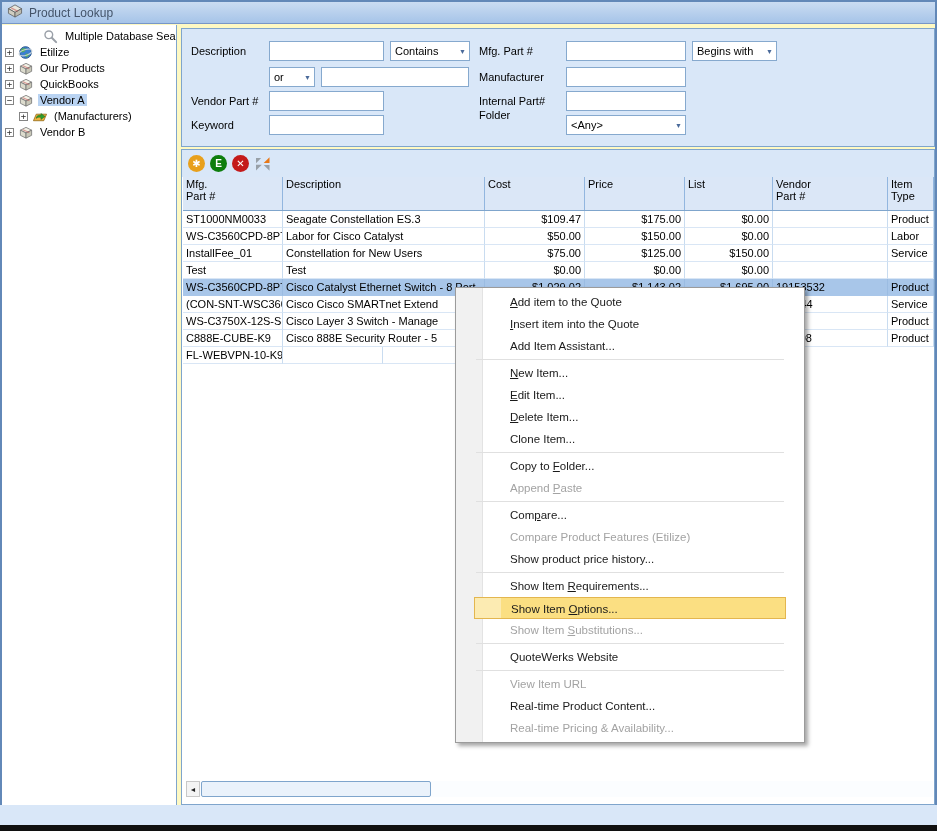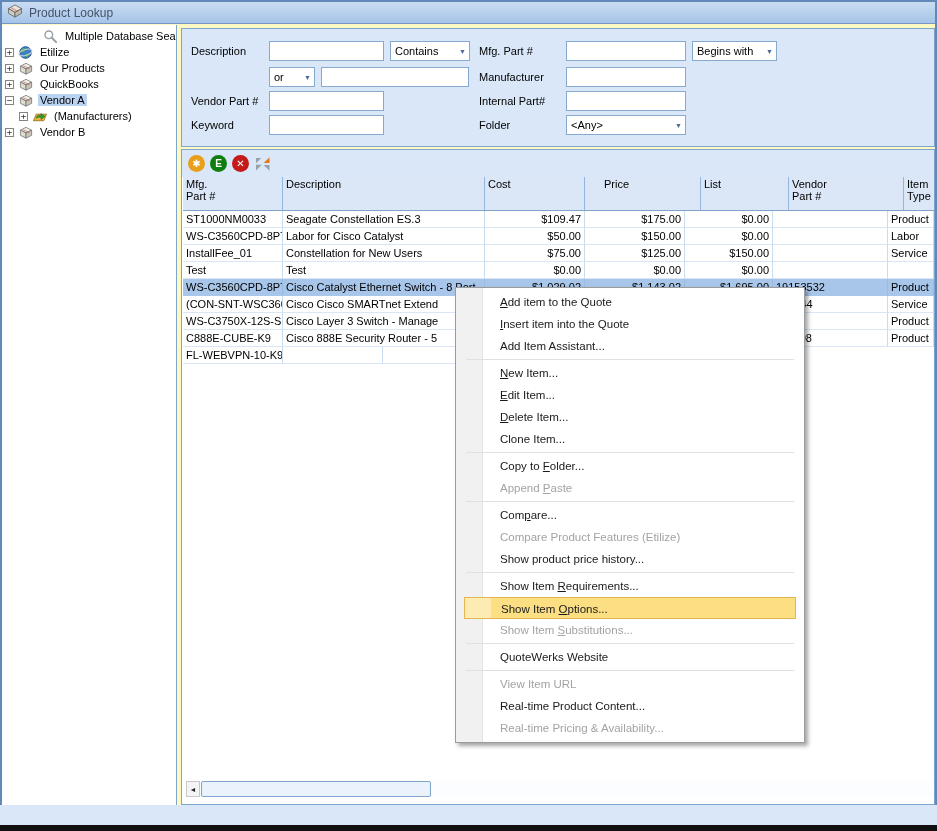--- a/index.html
+++ b/index.html
@@ -58,21 +58,21 @@
   .hscroll-track { position:absolute; left:200px; top:781px; width:733px; height:16px; background:#FBFDFF; }
   .hscroll-btn { position:absolute; left:186px; top:781px; width:14px; height:16px; background:#F4F4F4;
     border:1px solid #C8C8C8; font-size:7px; color:#222; display:flex; align-items:center; justify-content:center; }
   .hscroll-thumb { position:absolute; left:201px; top:781px; width:230px; height:16px;
     background:#EAF2FB; border:1px solid #7FA5CC; border-radius:2px; }
 
   .bottom-strip { position:absolute; left:0; top:805px; width:937px; height:20px; background:#D9E7F8; z-index:31;}
   .bottom-dark  { position:absolute; left:0; top:825px; width:937px; height:6px; background:#101010; z-index:32;}
 
   .context-menu { position:absolute; left:455px; top:287px; width:350px; background:#fff;
-    border:1px solid #9B9B9B; box-shadow:3px 3px 4px rgba(0,0,0,0.35); padding:3px 8px; z-index:20; }
+    border:1px solid #9B9B9B; box-shadow:3px 3px 4px rgba(0,0,0,0.35); padding:3px 18px; z-index:20; }
   .context-menu::before { content:""; position:absolute; left:0; top:0; bottom:0; width:26px;
     background:#F1F1F1; border-right:1px solid #E3E3E3; }
   .menu-item { position:relative; height:22px; line-height:22px; padding-left:36px; font-size:11.5px;
     color:#1a1a1a; white-space:nowrap; overflow:hidden; z-index:1; }
   .menu-item.disabled { color:#A3A3A3; }
   .menu-item.highlighted { border:1px solid #E3B64F;
     background:linear-gradient(90deg,#FCEBB2 0px,#FCEBB2 26px,#FBDF82 26px,#FBDF82 100%); }
   .menu-sep { position:relative; height:5px; z-index:1; }
   .menu-sep::after { content:""; position:absolute; left:2px; right:2px; top:2px; height:1px; background:#E0E0E0; }
   u { text-decoration:underline; }
@@ -202,21 +202,21 @@
     <span class="flabel" style="left:297px; top:42px;">Manufacturer</span>
     <input class="txt" style="left: 384px; top: 38px; width: 120px;" value="">
 
     <span class="flabel" style="left:9px; top:66px;">Vendor Part #</span>
     <input class="txt" style="left: 87px; top: 62px; width: 115px;" value="">
     <span class="flabel" style="left:297px; top:66px;">Internal Part#</span>
     <input class="txt" style="left: 384px; top: 62px; width: 120px;" value="">
 
     <span class="flabel" style="left:9px; top:90px;">Keyword</span>
     <input class="txt" style="left: 87px; top: 86px; width: 115px;" value="">
-    <span class="flabel" style="left:297px; top:90px;">Folder</span>
+    <span class="flabel" style="left:297px; top:80px;">Folder</span>
     <div class="combo" style="left:384px; top:86px; width:120px;">
       <span>&lt;Any&gt;</span>
       <span class="arr">▼</span>
     </div>
   </div>
 
   <div class="results-panel"></div>
   <div class="toolbar" id="toolbar">
       <span class="tool-btn circle" style="background: rgb(232, 160, 28);">✱</span>
       <span class="tool-btn circle" style="background: rgb(14, 126, 14);">E</span>
@@ -229,21 +229,21 @@
           <path d="M9.7 9 L15.5 9 L15.5 14.8 Z" fill="#98A0A8"></path>
         </svg>
       </span>
     </div>
   <div class="table" id="table">
       <div class="thead">
         <div class="th" style="width: 100px;">Mfg.
 Part #</div>
         <div class="th" style="width: 202px;">Description</div>
         <div class="th" style="width: 100px;">Cost</div>
-        <div class="th" style="width: 100px; margin-left: 16px;">Price</div>
+        <div class="th" style="width: 100px;">Price</div>
         <div class="th" style="width: 88px;">List</div>
         <div class="th" style="width: 115px;">Vendor
 Part #</div>
         <div class="th" style="width: 46px;">Item
 Type</div>
       </div>
       <div class="tr">
         <div class="td" style="width: 100px;">ST1000NM0033</div>
         <div class="td" style="width: 202px;">Seagate Constellation ES.3</div>
         <div class="td num" style="width: 100px;">$109.47</div>

